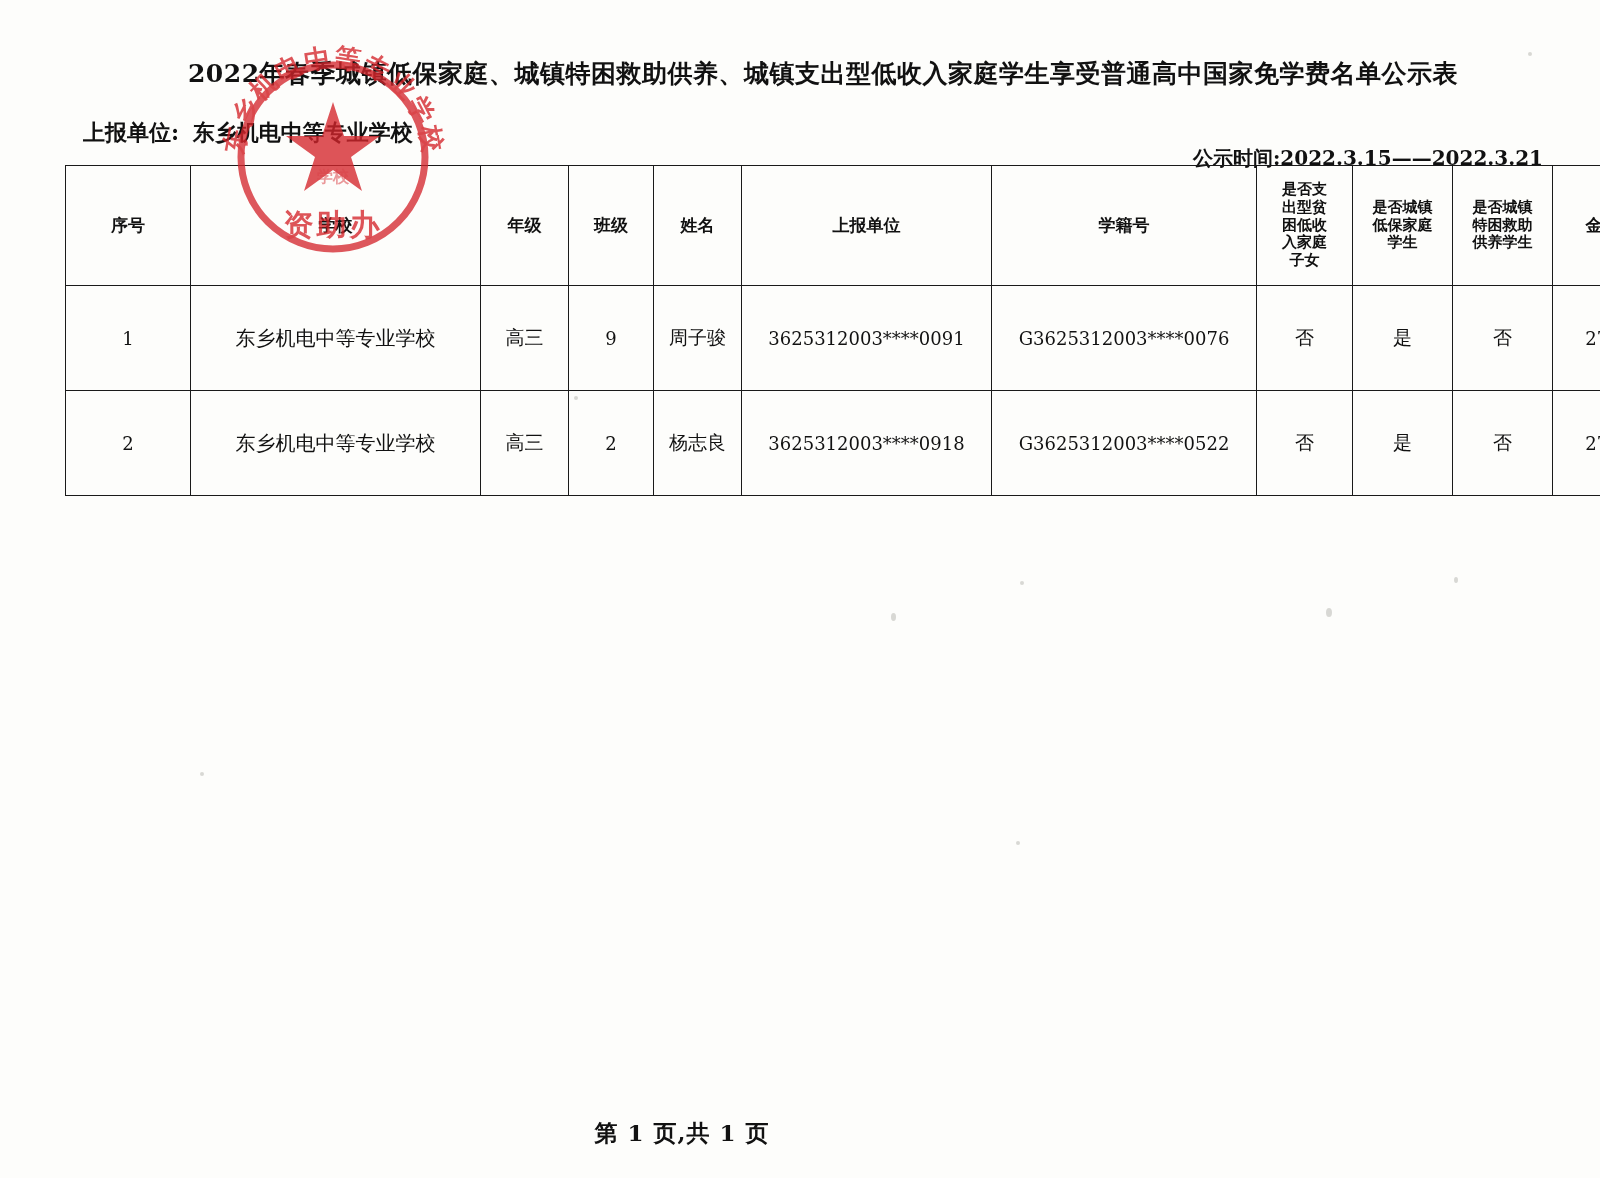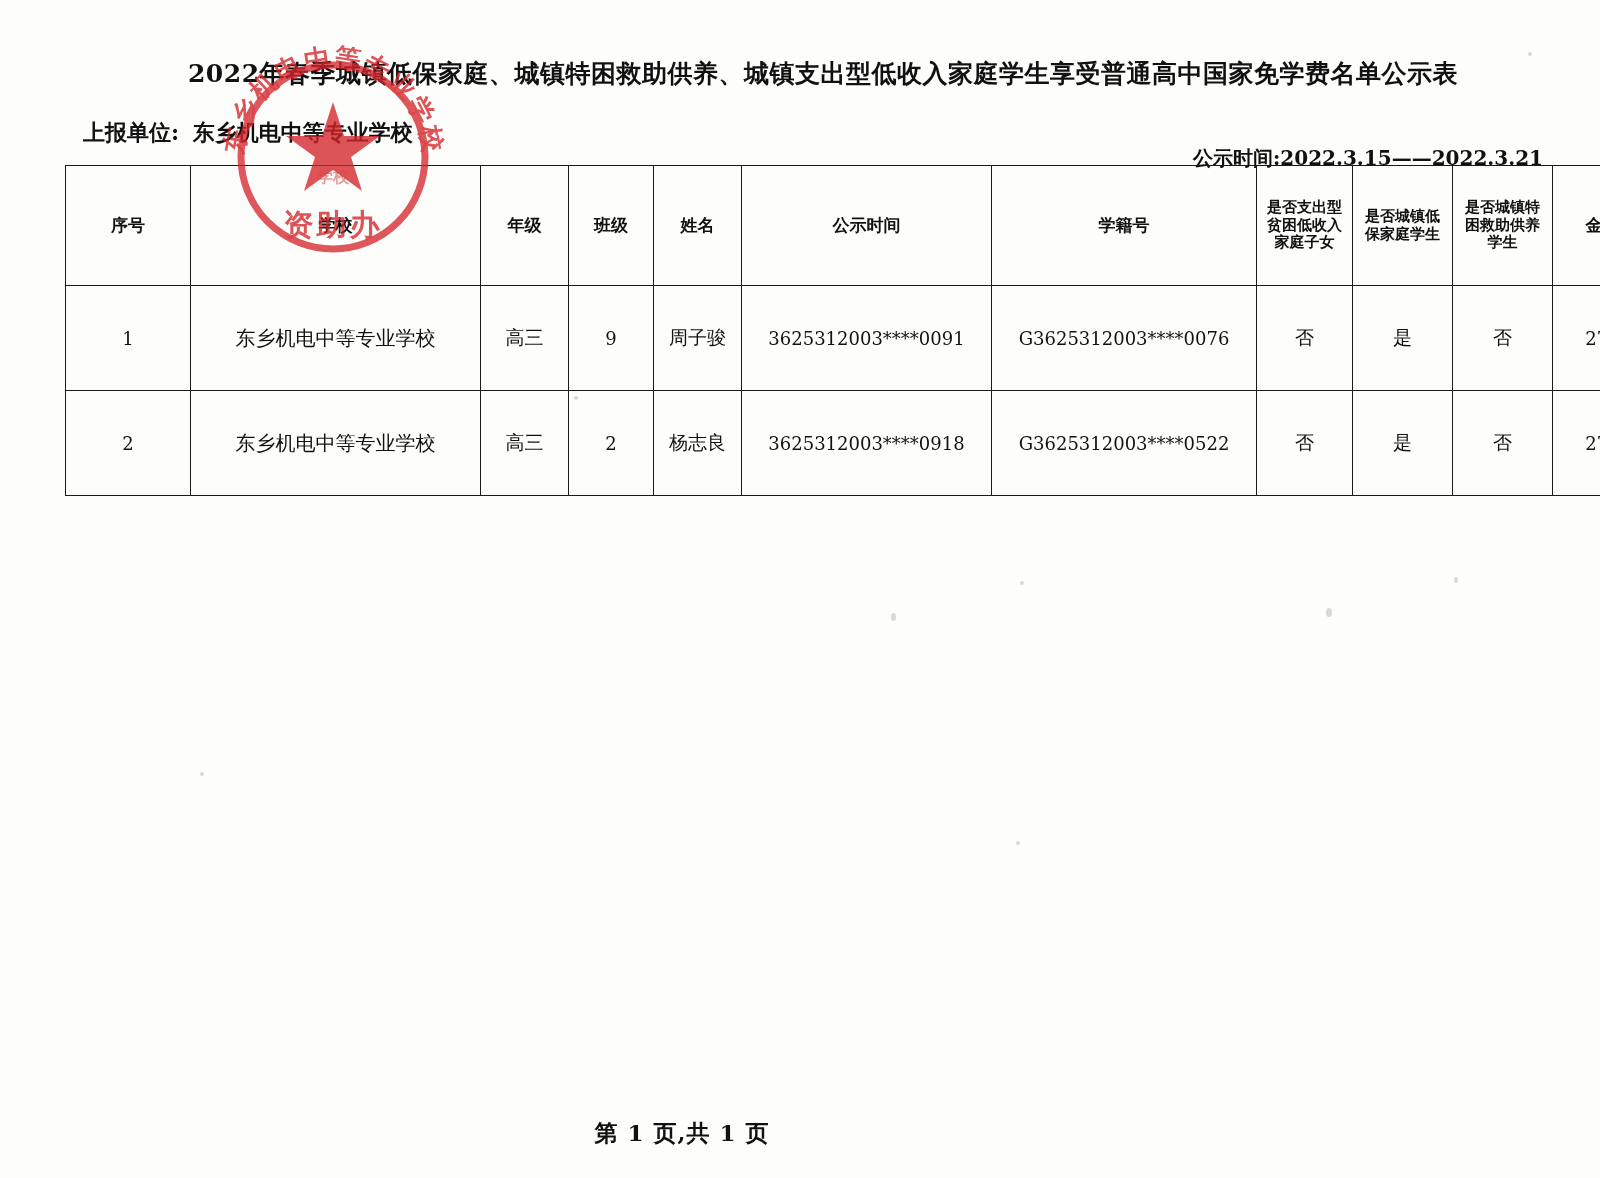--- a/index.html
+++ b/index.html
@@ -71,21 +71,21 @@
   table.main th, table.main td {
     border: 1.6px solid #1a1a1a;
     text-align: center;
     vertical-align: middle;
     font-weight: bold;
   }
   table.main thead th {
     height: 115px;
     font-size: 17px;
     line-height: 1.2;
-    padding: 2px 9px;
+    padding: 2px 18px;
   }
   table.main thead th.narrow {
     font-size: 15px;
     line-height: 1.18;
   }
   table.main tbody td {
     height: 100px;
     font-size: 19px;
     font-weight: normal;
     padding: 2px 3px;
@@ -176,21 +176,21 @@
           <col class="c-tekun">
           <col class="c-amount">
       </colgroup>
       <thead>
         <tr>
           <th>序号</th>
           <th>学校</th>
           <th>年级</th>
           <th>班级</th>
           <th>姓名</th>
-          <th>公示时间</th>
+          <th>上报单位</th>
           <th>学籍号</th>
           <th class="narrow">是否支出型贫困低收入家庭子女</th>
           <th class="narrow">是否城镇低保家庭学生</th>
           <th class="narrow">是否城镇特困救助供养学生</th>
           <th>金额</th>
         </tr>
       </thead>
       <tbody>
         <tr>
           <td class="num">1</td>

